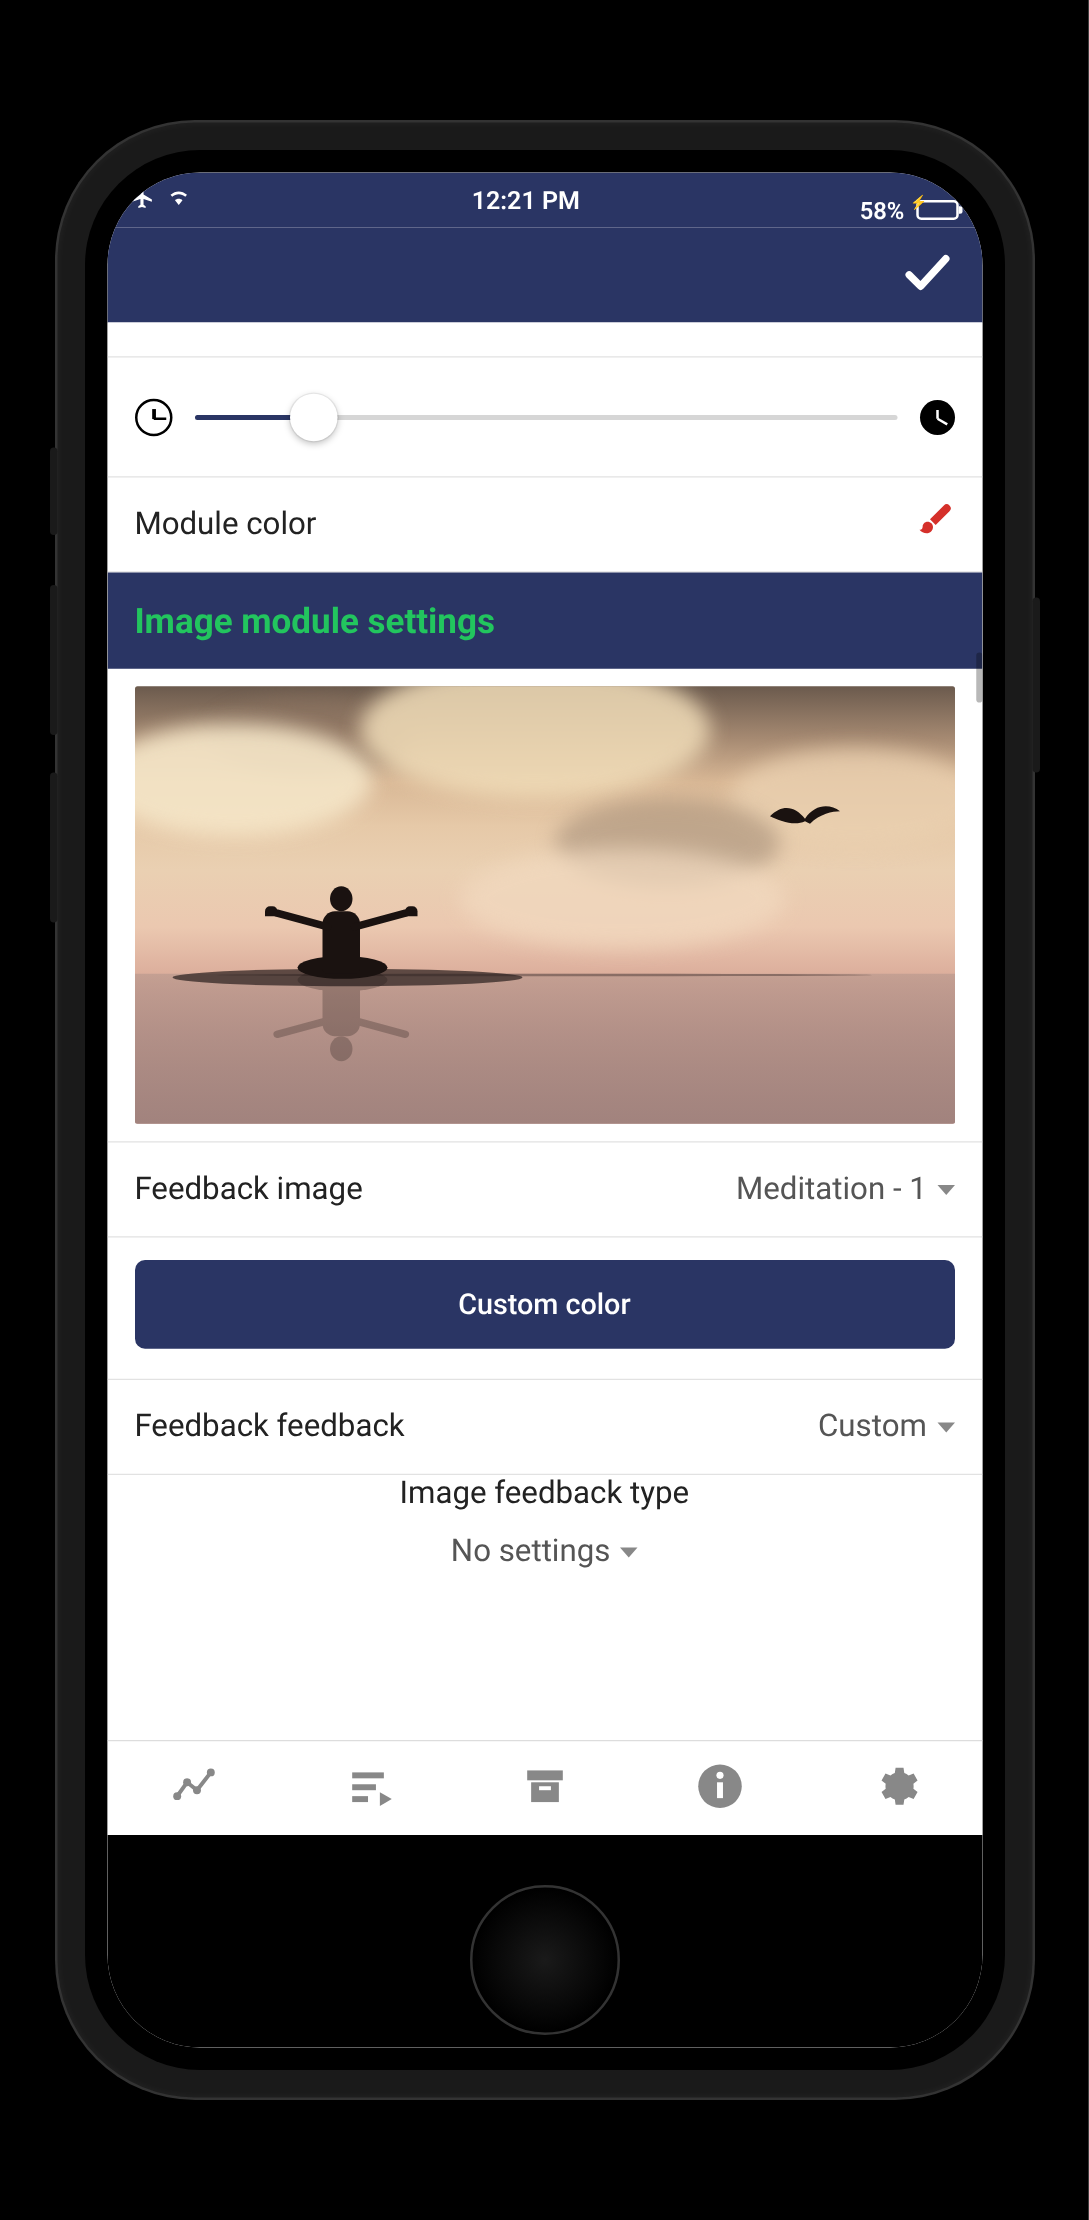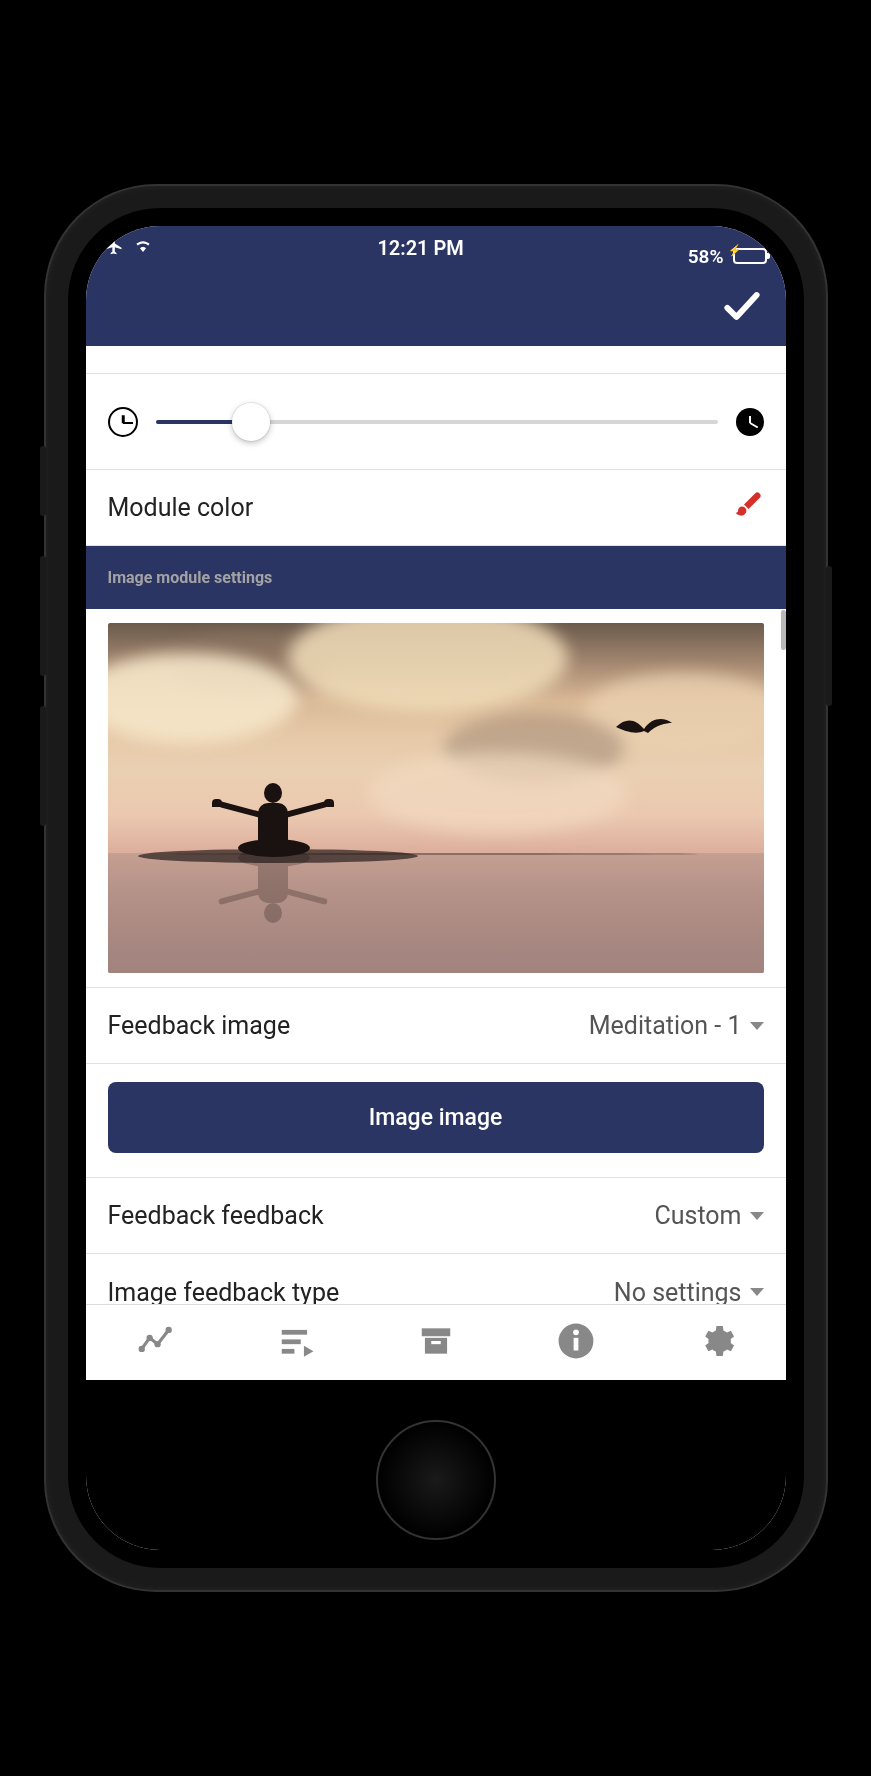--- a/index.html
+++ b/index.html
@@ -7,21 +7,21 @@
     background: #000;
     font-family: -apple-system, BlinkMacSystemFont, "Segoe UI", Roboto, Helvetica, Arial, sans-serif;
     width: 871px;
     height: 1776px;
     display: flex;
     align-items: center;
     justify-content: center;
   }
   .phone-frame {
     width: 780px;
-    height: 1404px;
+    height: 1580px;
     background: #1a1a1a;
     border-radius: 110px;
     padding: 22px;
     box-shadow: 0 0 0 2px #333, inset 0 0 8px rgba(255,255,255,0.05);
     position: relative;
   }
   .phone-inner {
     width: 100%;
     height: 100%;
     background: #000;
@@ -243,22 +243,22 @@
     transform: translate(-50%,-50%);
     width: 38px;
     height: 38px;
     background: #fff;
     border-radius: 50%;
     box-shadow: 0 2px 6px rgba(0,0,0,0.25), 0 0 0 1px rgba(0,0,0,0.06);
   }
   .brush-icon svg { width: 32px; height: 32px; }
   .section-header {
     background: #2a3564;
-    color: #a3a3a3;
-    font-size: 16px;
+    color: #22c55e;
+    font-size: 28px;
     font-weight: 700;
     padding: 22px 22px;
   }
   .image-container {
     padding: 14px 22px;
     border-bottom: 1px solid #e2e2e2;
   }
   .image-preview {
     width: 100%;
     height: 350px;
@@ -565,33 +565,33 @@
         <div class="row">
           <span>Feedback image</span>
           <span class="select-value">
             <span>Meditation - 1</span>
             <span class="dropdown-caret"></span>
           </span>
         </div>
 
         <div class="button-wrap">
           <div class="big-button">
-            <span>Image image</span>
+            <span>Custom color</span>
           </div>
         </div>
 
         <div class="row">
           <span>Feedback feedback</span>
           <span class="select-value">
             <span>Custom</span>
             <span class="dropdown-caret"></span>
           </span>
         </div>
 
-        <div class="row" style="border-bottom:none;">
+        <div class="row" style="border-bottom:none;flex-direction:column;">
           <span>Image feedback type</span>
           <span class="select-value">
             <span>No settings</span>
             <span class="dropdown-caret"></span>
           </span>
         </div>
       </div>
 
       <div class="tabbar">
         <div class="tab">

